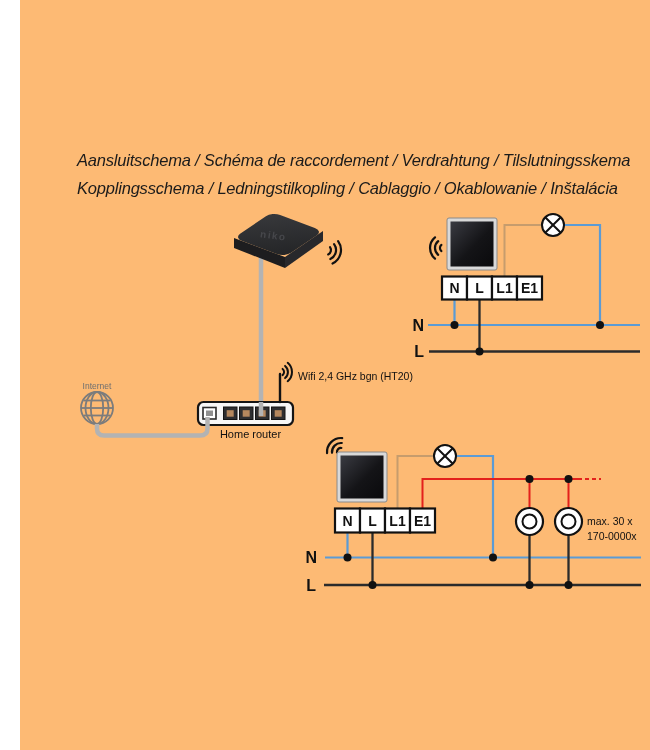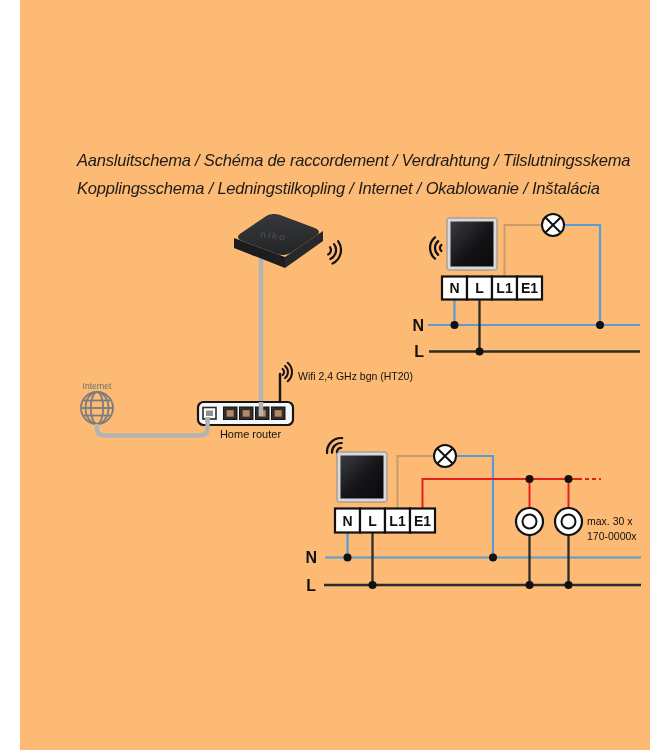--- a/index.html
+++ b/index.html
@@ -16,21 +16,21 @@
   .tiny-label{font-size:8.5px;fill:#6f6f6f;text-anchor:middle;}
   .brand-label{font-size:10px;font-weight:bold;fill:#46474b;letter-spacing:1.5px;text-anchor:middle;}
 </style>
 </head>
 <body>
 
 <div class="canvas">
 
   <div class="title-block">
     <div>Aansluitschema / Schéma de raccordement / Verdrahtung / Tilslutningsskema</div>
-    <div>Kopplingsschema / Ledningstilkopling / Internet / Okablowanie / Inštalácia</div>
+    <div>Kopplingsschema / Ledningstilkopling / Cablaggio / Okablowanie / Inštalácia</div>
   </div>
 
   <svg width="650" height="750" viewBox="0 0 650 750">
     <defs>
       <linearGradient id="screenGrad" x1="0" y1="0" x2="1" y2="1">
         <stop offset="0" stop-color="#3a3b42"></stop>
         <stop offset="0.55" stop-color="#141417"></stop>
         <stop offset="1" stop-color="#0a0a0c"></stop>
       </linearGradient>
       <linearGradient id="hubGrad" x1="0" y1="0" x2="1" y2="1">

